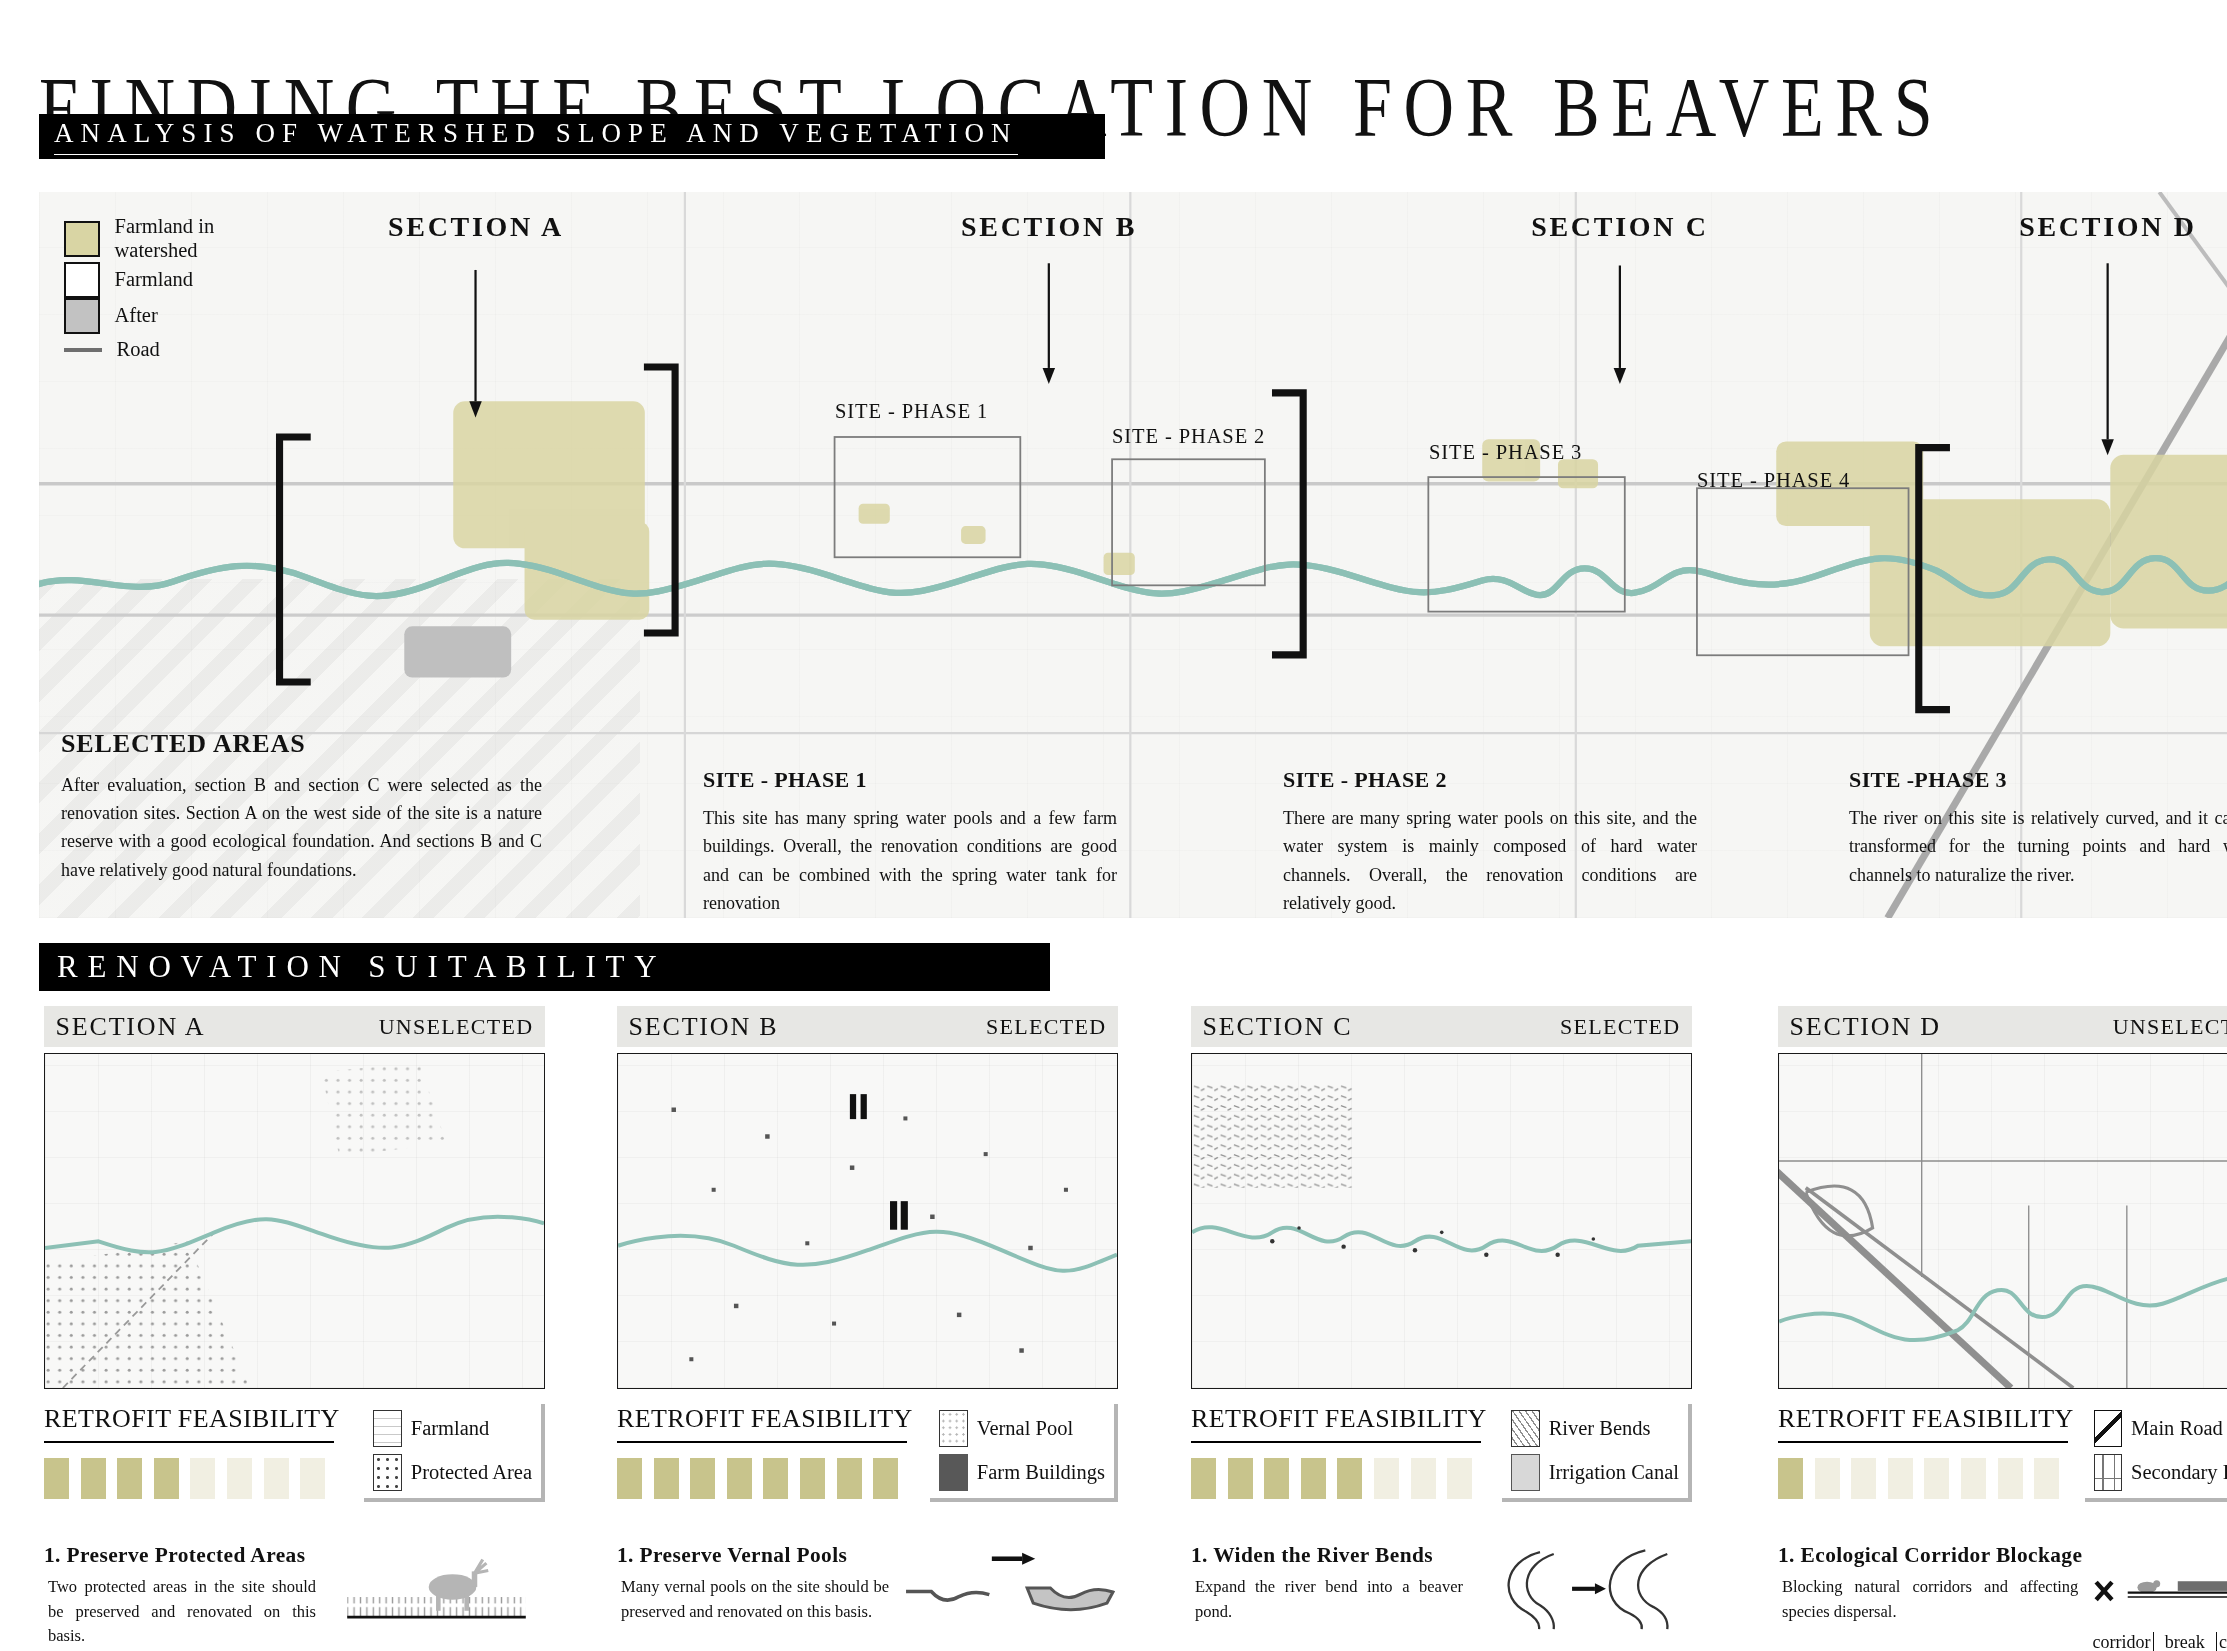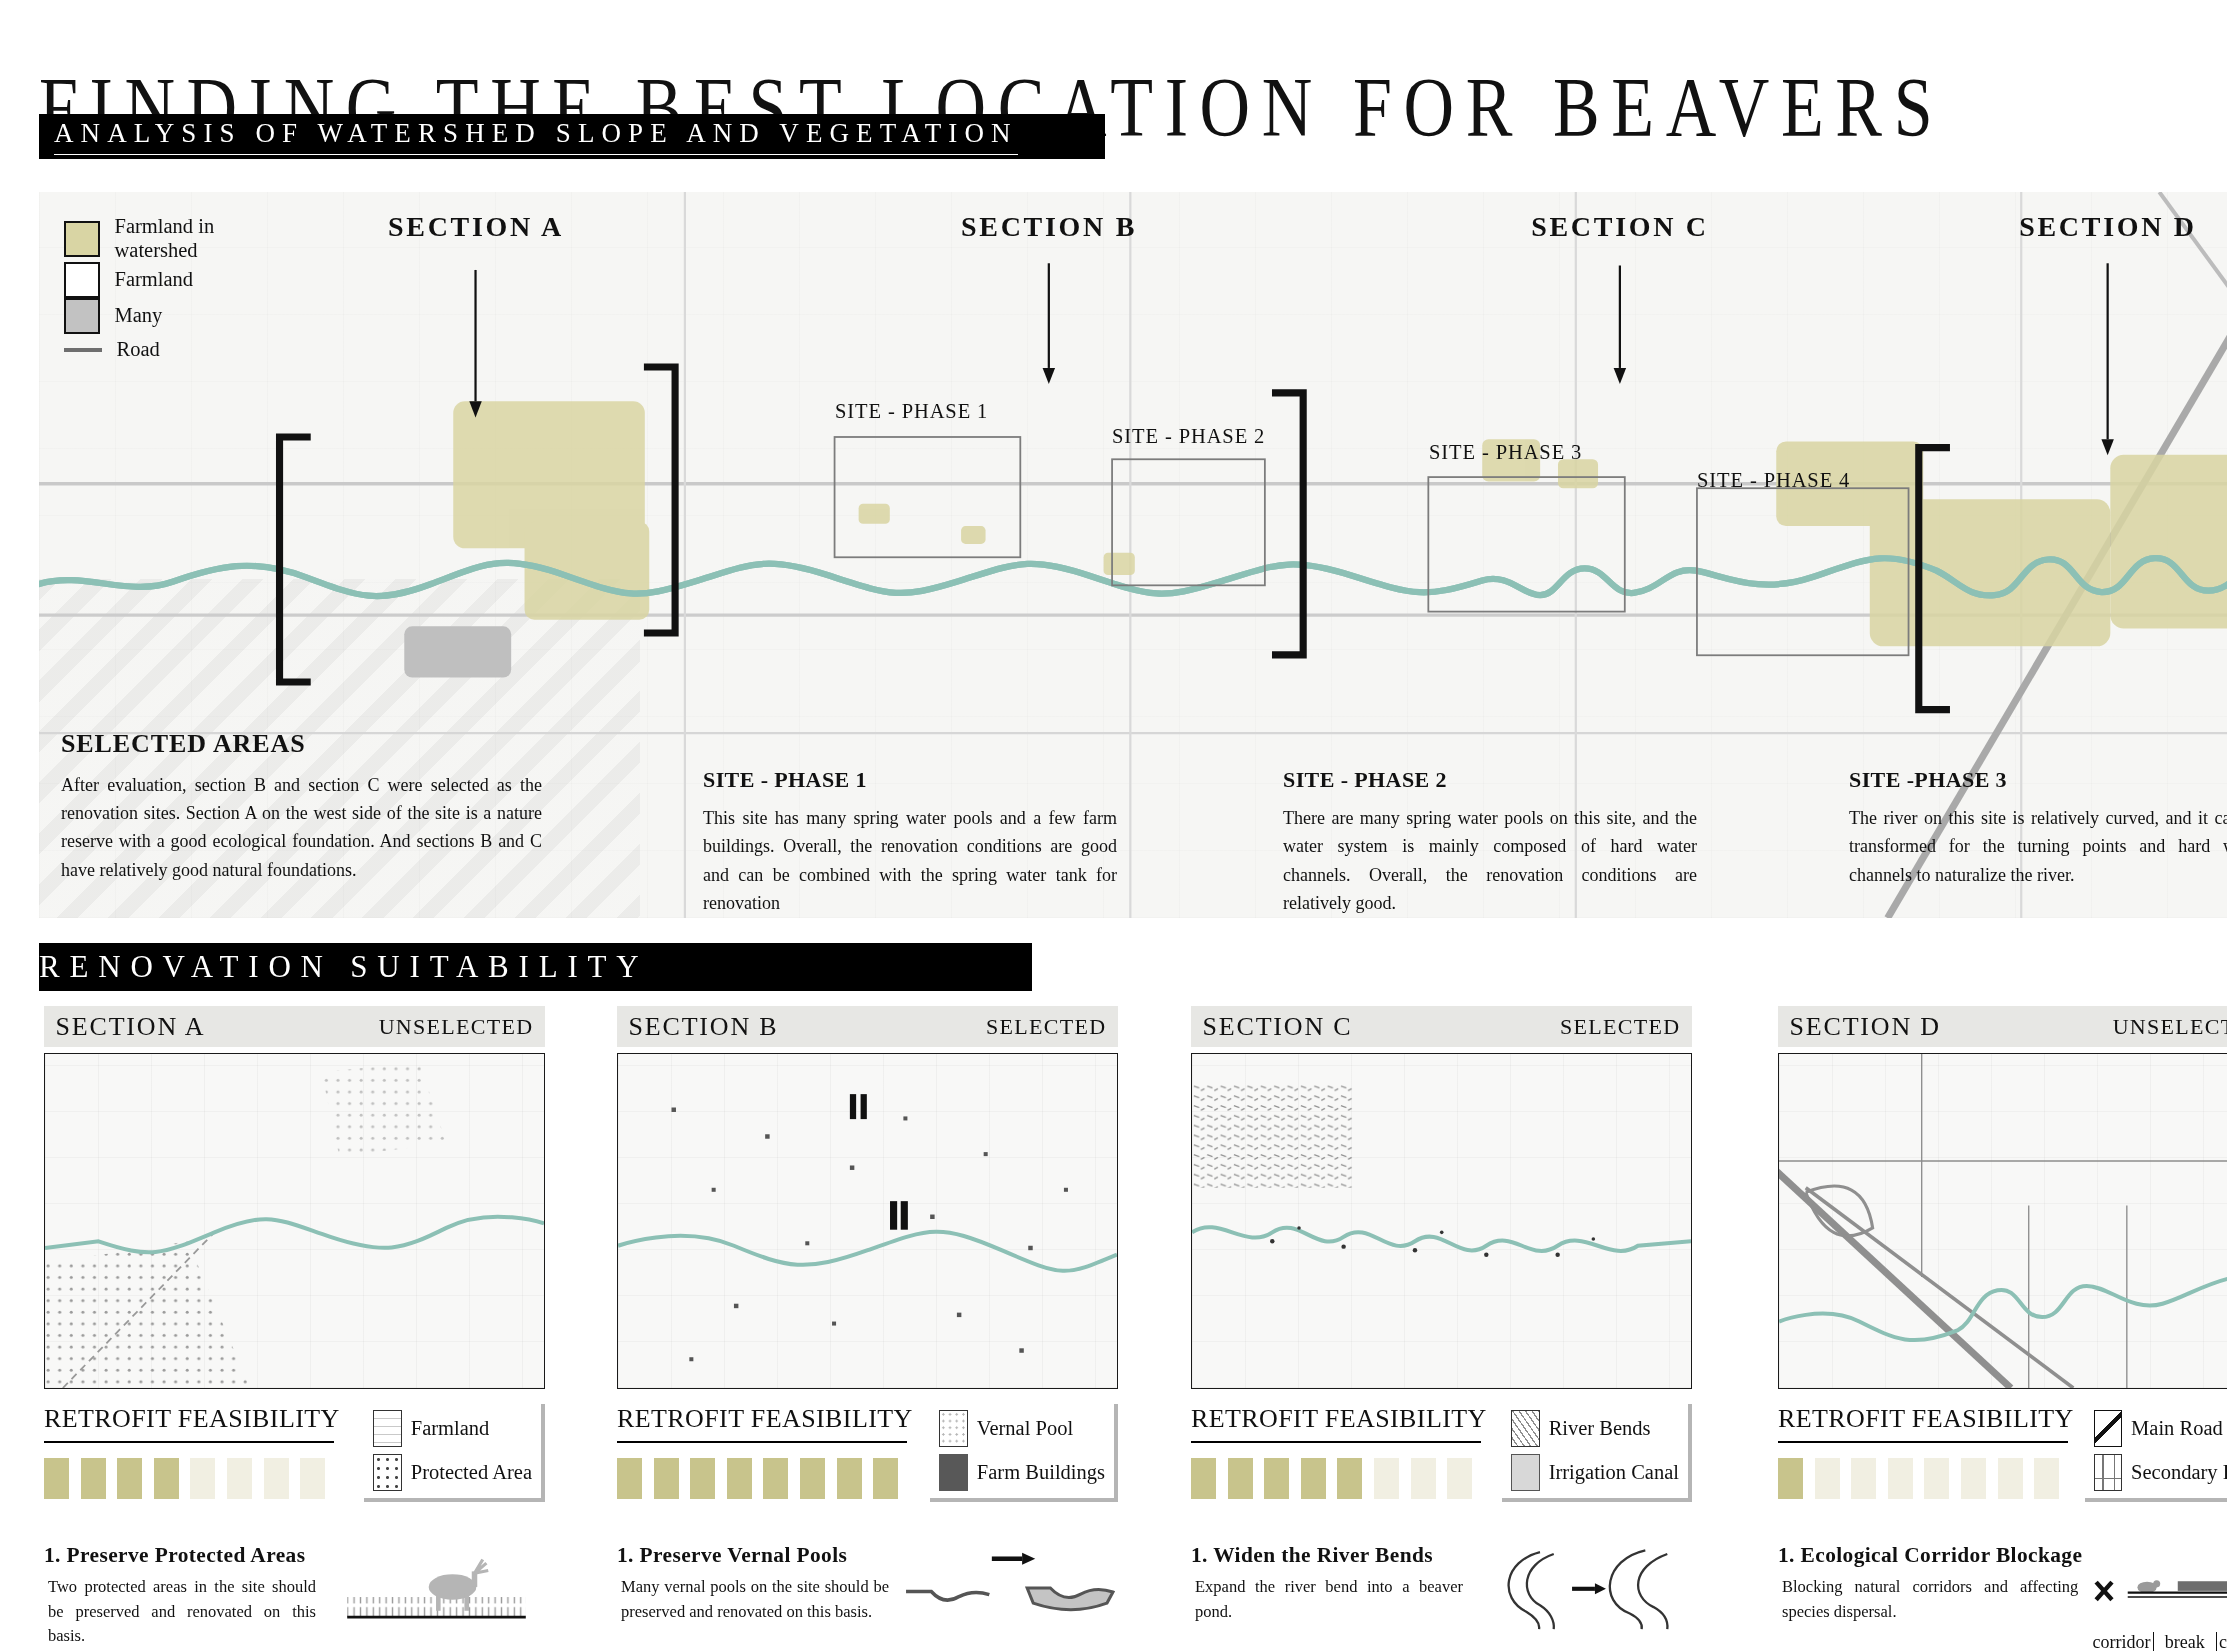--- a/index.html
+++ b/index.html
@@ -6,21 +6,21 @@
   #poster{position:relative;width:3386px;height:1652px;background:#ffffff;overflow:hidden;
           font-family:"Liberation Serif","DejaVu Serif",serif;color:#111;}
   .abs{position:absolute;}
 
   
   #main-title{left:39px;top:12.5px;font-size:70px;letter-spacing:11.6px;font-weight:500;
               white-space:nowrap;transform:scaleY(1.22);transform-origin:left top;}
   .banner{background:#000;color:#fff;display:flex;align-items:center;}
   #sub-banner{left:39px;top:114px;width:1051px;height:45px;font-size:27px;letter-spacing:7.1px;padding-left:15px;}
   #sub-banner span{border-bottom:1.8px solid #fff;padding-bottom:4.5px;white-space:nowrap;}
-  #reno-banner{left:39px;top:943px;width:993px;height:48px;font-size:31px;letter-spacing:9.8px;}
+  #reno-banner{left:39px;top:943px;width:993px;height:48px;font-size:31px;letter-spacing:9.8px;padding-left:18px;}
 
   
   #bigmap{left:39px;top:192px;width:3307px;height:726px;background:#f6f6f4;}
   #bigmap .texture{position:absolute;inset:0;
      background:
        repeating-linear-gradient(90deg,rgba(0,0,0,0.018) 0 0.9px,transparent 0.9px 76px),
        repeating-linear-gradient(0deg,rgba(0,0,0,0.015) 0 0.9px,transparent 0.9px 67px);}
   #left-shade{position:absolute;left:0;bottom:0;width:601px;height:339px;opacity:.35;
      background:repeating-linear-gradient(135deg,rgba(160,160,160,.35) 0 15px,rgba(240,240,240,.2) 15px 36px);}
   #mapsvg{position:absolute;inset:0;}
@@ -168,21 +168,21 @@
       <div class="mlrow">
         <span class="msw msw-olive"></span>
         <span class="lbl">Farmland in watershed</span>
       </div>
       <div class="mlrow">
         <span class="msw"></span>
         <span class="lbl">Farmland</span>
       </div>
       <div class="mlrow">
         <span class="msw msw-gray"></span>
-        <span class="lbl">Many</span>
+        <span class="lbl">After</span>
       </div>
       <div class="mlrow">
         <span class="msw msw-line"></span>
         <span class="lbl">Road</span>
       </div>
     </div>
 
     <div class="abs section-label" style="left:437px">SECTION A</div>
     <div class="abs section-label" style="left:1010px">SECTION B</div>
     <div class="abs section-label" style="left:1581px">SECTION C</div>

